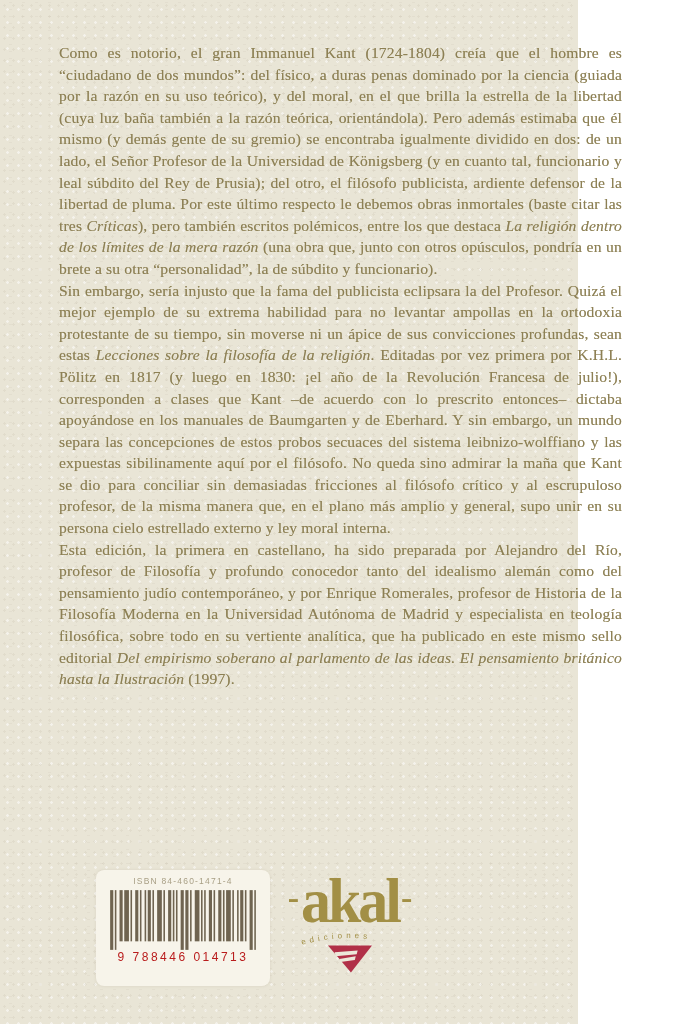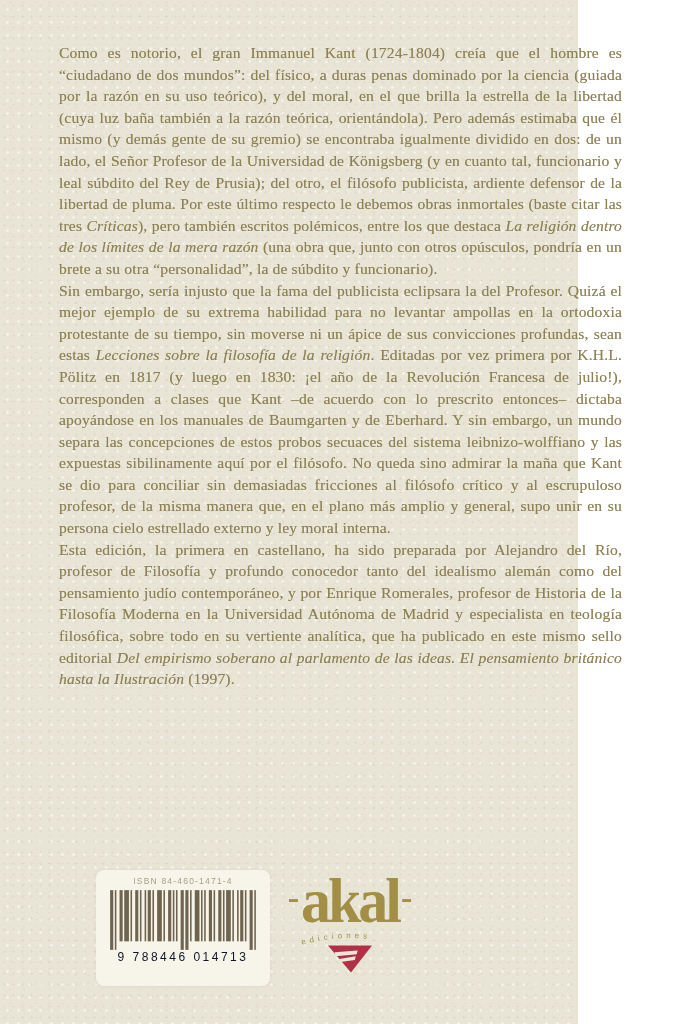--- a/index.html
+++ b/index.html
@@ -39,21 +39,21 @@
     margin-top:6px;
     font-family:"Liberation Sans",sans-serif;
     font-size:8.5px;letter-spacing:1.2px;
     color:#a89f85;white-space:nowrap;
   }
   .barcode-bars{width:152px;height:64px;margin-top:2px;}
   .ean-digits{
     margin-top:-2px;
     font-family:"Liberation Sans",sans-serif;
     font-size:12px;letter-spacing:2.5px;
-    color:#0f172a;white-space:nowrap;
+    color:#b91c1c;white-space:nowrap;
   }
   .publisher-logo{
     position:absolute;left:266px;top:874px;width:168px;
     display:flex;flex-direction:column;align-items:center;
     color:#a28f45;
   }
   .logo-word-row{
     display:flex;align-items:center;justify-content:center;line-height:1;
   }
   .logo-dash{

